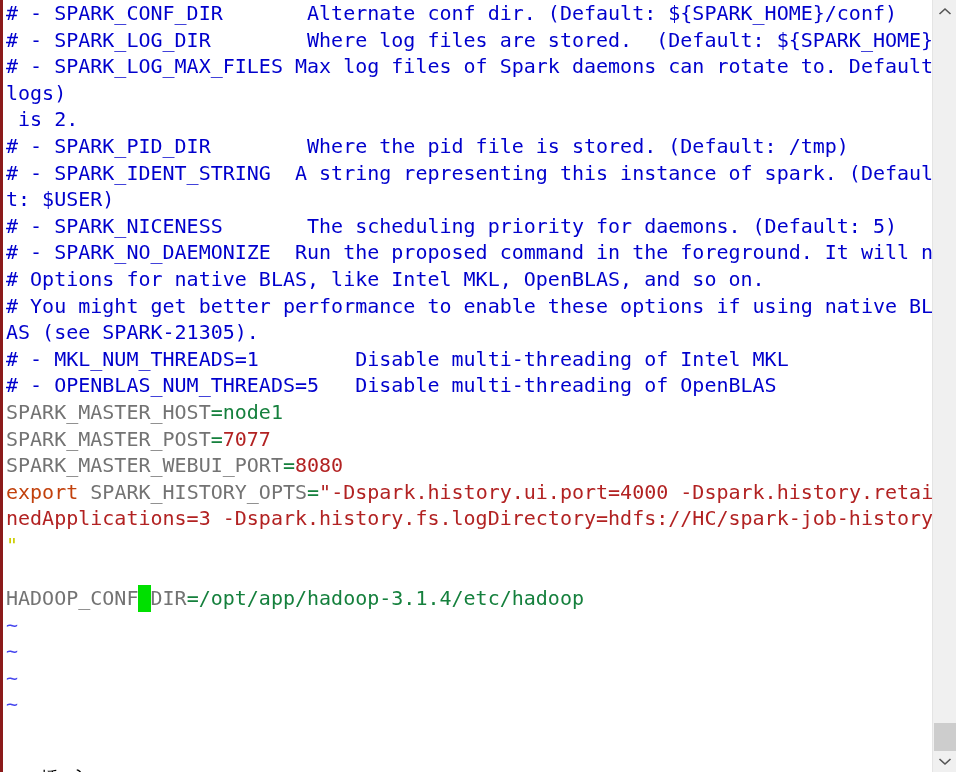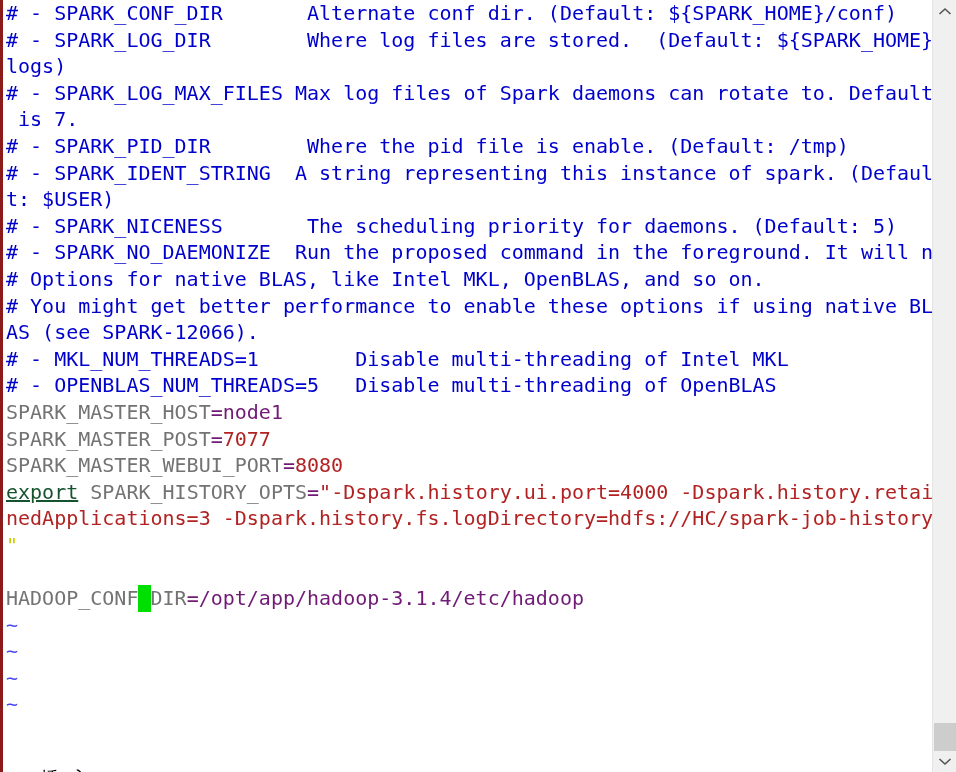--- a/index.html
+++ b/index.html
@@ -56,24 +56,24 @@
     white-space: pre;
     letter-spacing: 0px;
     font-family: "DejaVu Sans Mono", "Liberation Mono", monospace;
     padding-left: 3px;
   }
 
   
   .c-comment   { color: #0000cd; }
   .c-tilde     { color: #4444ee; }
   .c-var       { color: #737373; }
-  .c-plain     { color: #701a75; }
+  .c-plain     { color: #15803d; }
   .c-number    { color: #b22222; text-align: center; }
   .c-string    { color: #b22222; }
-  .c-keyword   { color: #14532d; text-decoration: underline; }
+  .c-keyword   { color: #c2410c; }
   .c-quote     { color: #cdcd00; }
 
   .cursor {
     background: #00e000;
     color: #00e000;
     display: inline-block;
   }
 
   
   .status-line {
@@ -134,31 +134,31 @@
 <body>
 
 <div id="terminal">
 
   <div class="left-border"></div>
 
   <div class="editor-area">
     <div class="text-pane" id="text-pane">
         <div class="line"><span class="c-comment"># - SPARK_CONF_DIR       Alternate conf dir. (Default: ${SPARK_HOME}/conf)</span></div>
         <div class="line"><span class="c-comment"># - SPARK_LOG_DIR        Where log files are stored.  (Default: ${SPARK_HOME}/</span></div>
+        <div class="line"><span class="c-comment"># - SPARK_LOG_MAX_FILES Max log files of Spark daemons can rotate to. Default</span></div>
         <div class="line"><span class="c-comment">logs)</span></div>
-        <div class="line"><span class="c-comment"># - SPARK_LOG_MAX_FILES Max log files of Spark daemons can rotate to. Default</span></div>
-        <div class="line"><span class="c-comment"> is 7.</span></div>
-        <div class="line"><span class="c-comment"># - SPARK_PID_DIR        Where the pid file is enable. (Default: /tmp)</span></div>
+        <div class="line"><span class="c-comment"> is 2.</span></div>
+        <div class="line"><span class="c-comment"># - SPARK_PID_DIR        Where the pid file is stored. (Default: /tmp)</span></div>
         <div class="line"><span class="c-comment"># - SPARK_IDENT_STRING  A string representing this instance of spark. (Defaul</span></div>
         <div class="line"><span class="c-comment">t: $USER)</span></div>
         <div class="line"><span class="c-comment"># - SPARK_NICENESS       The scheduling priority for daemons. (Default: 5)</span></div>
         <div class="line"><span class="c-comment"># - SPARK_NO_DAEMONIZE  Run the proposed command in the foreground. It will n</span></div>
         <div class="line"><span class="c-comment"># Options for native BLAS, like Intel MKL, OpenBLAS, and so on.</span></div>
         <div class="line"><span class="c-comment"># You might get better performance to enable these options if using native BL</span></div>
-        <div class="line"><span class="c-comment">AS (see SPARK-12066).</span></div>
+        <div class="line"><span class="c-comment">AS (see SPARK-21305).</span></div>
         <div class="line"><span class="c-comment"># - MKL_NUM_THREADS=1        Disable multi-threading of Intel MKL</span></div>
         <div class="line"><span class="c-comment"># - OPENBLAS_NUM_THREADS=5   Disable multi-threading of OpenBLAS</span></div>
         <div class="line"><span class="c-var">SPARK_MASTER_HOST</span><span class="c-plain">=node1</span></div>
         <div class="line"><span class="c-var">SPARK_MASTER_POST</span><span class="c-plain">=</span><span class="c-number">7077</span></div>
         <div class="line"><span class="c-var">SPARK_MASTER_WEBUI_PORT</span><span class="c-plain">=</span><span class="c-number">8080</span></div>
         <div class="line"><span class="c-keyword">export</span><span class="c-plain"> </span><span class="c-var">SPARK_HISTORY_OPTS</span><span class="c-plain">=</span><span class="c-string">"-Dspark.history.ui.port=4000 -Dspark.history.retai</span></div>
         <div class="line"><span class="c-string">nedApplications=3 -Dspark.history.fs.logDirectory=hdfs://HC/spark-job-history</span></div>
         <div class="line"><span class="c-quote">"</span></div>
         <div class="line"><span class="c-plain"></span>&nbsp;</div>
         <div class="line"><span class="c-var">HADOOP_CONF</span><span class="cursor">_</span><span class="c-var">DIR</span><span class="c-plain">=/opt/app/hadoop-3.1.4/etc/hadoop</span></div>

